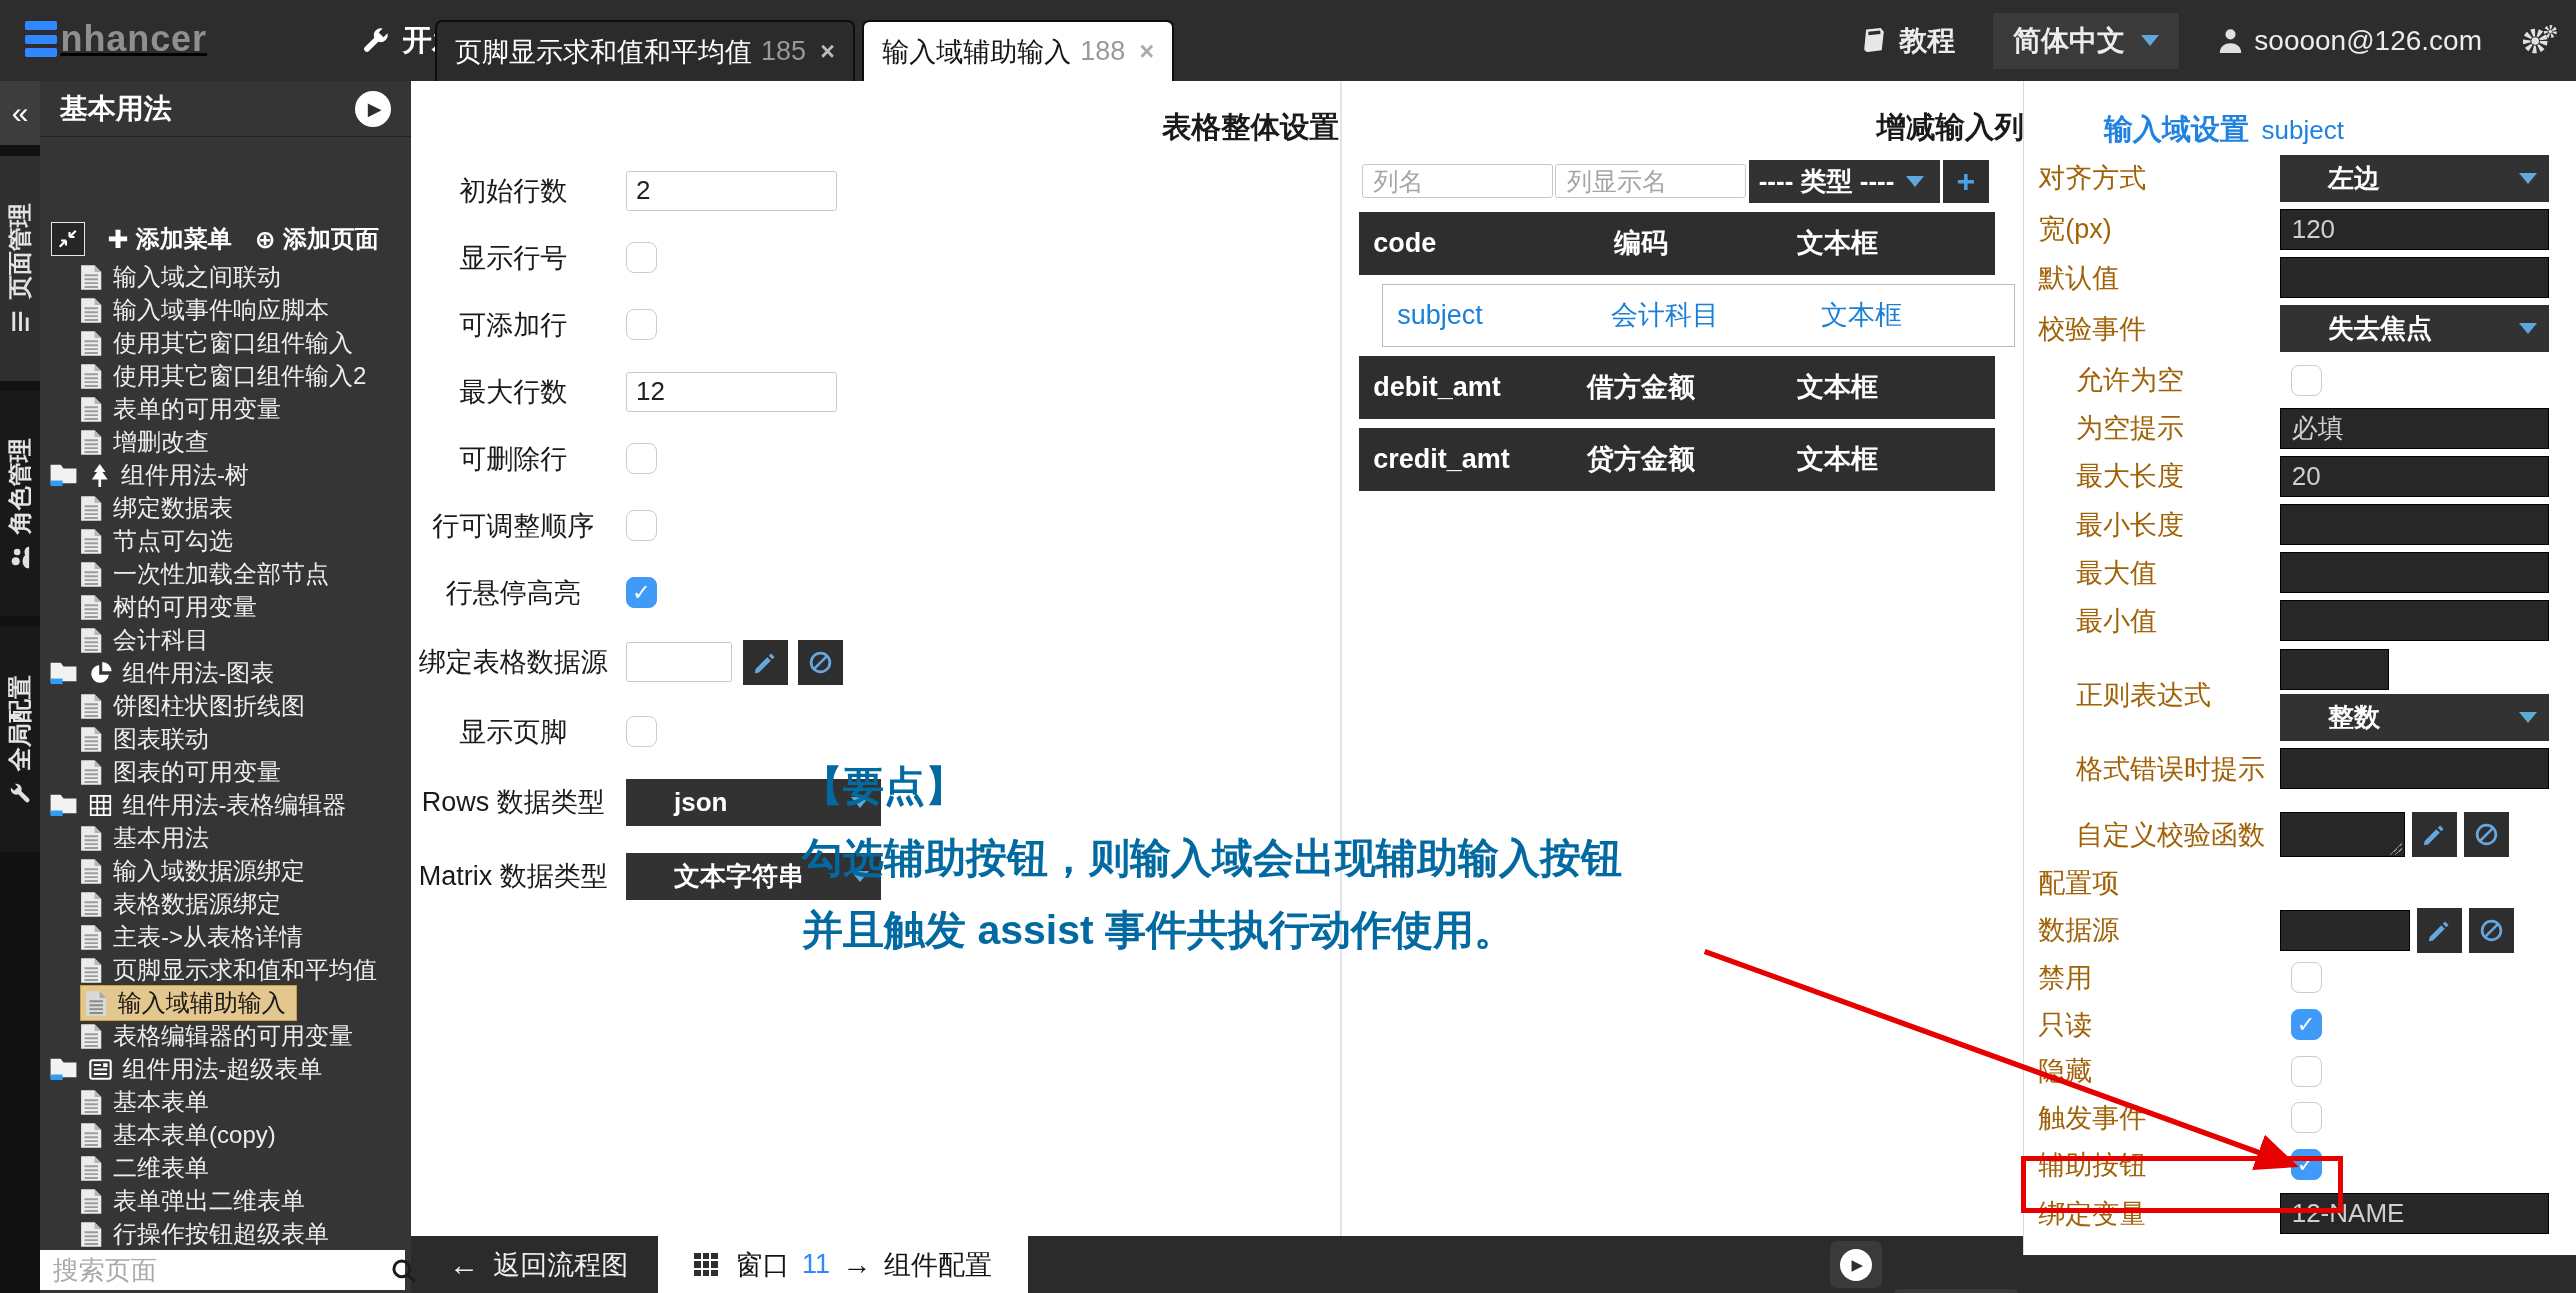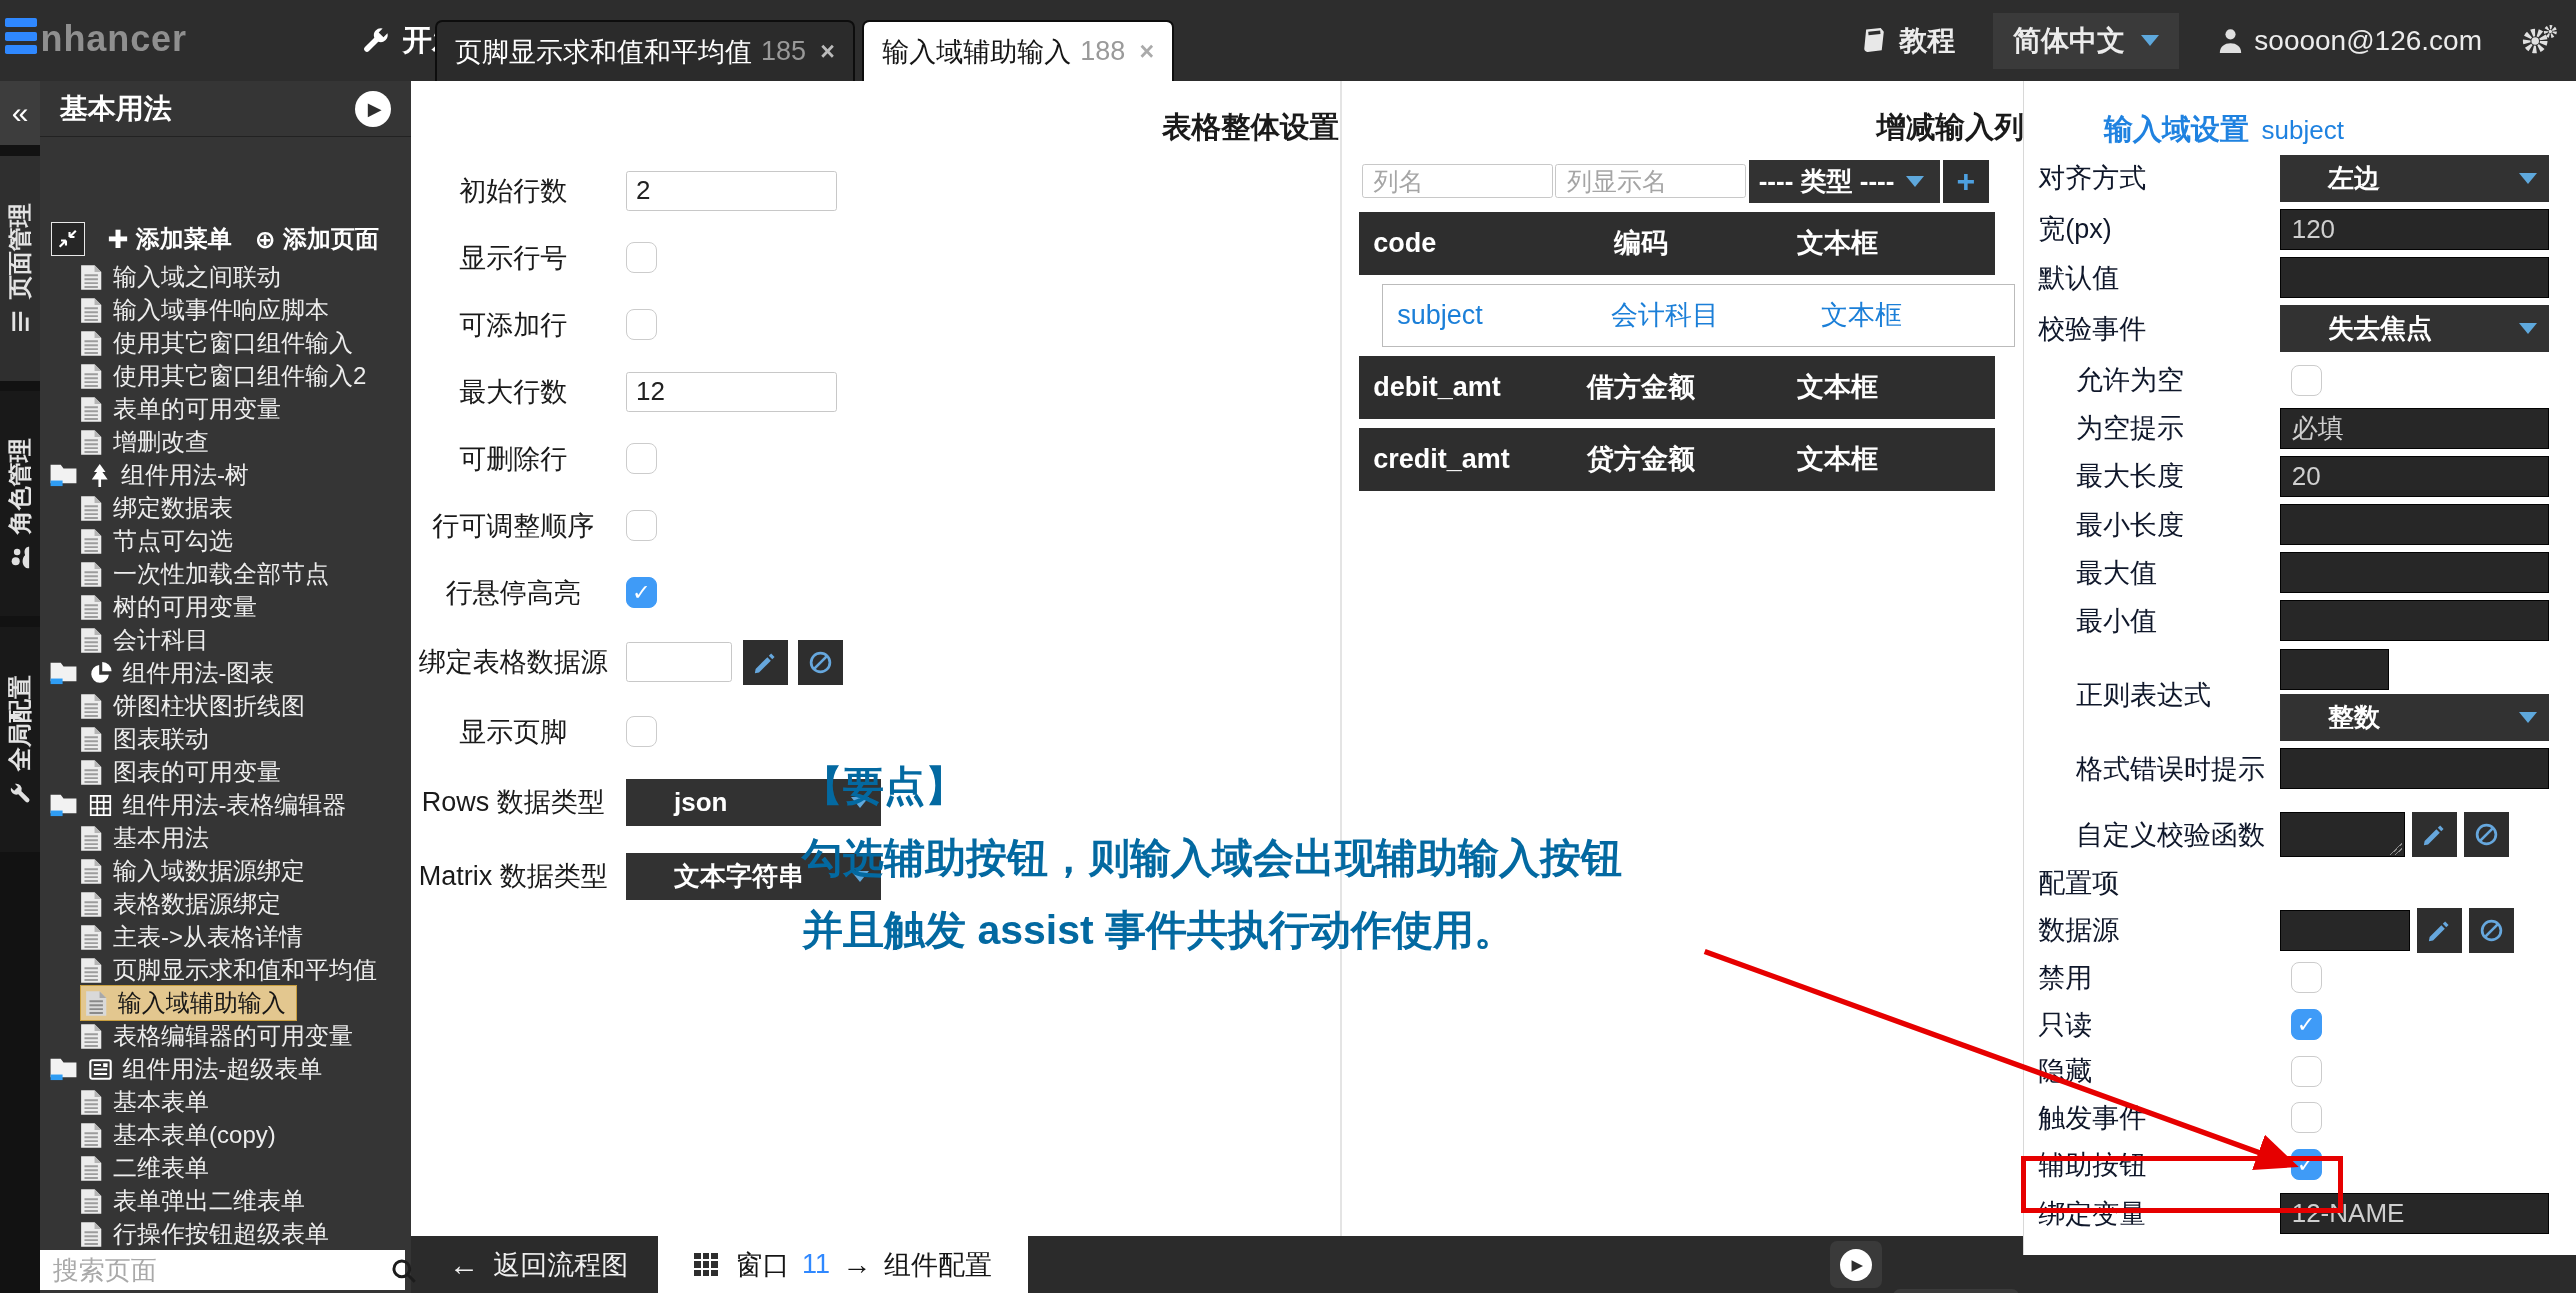--- a/index.html
+++ b/index.html
@@ -1,21 +1,21 @@
 <!DOCTYPE html>
 <html style="font-size:14.3px"><head>
 <meta charset="utf-8">
 <style>
   html,body{margin:0;padding:0;background:#1a1a1a;}
   body{font-family:"Liberation Sans","DejaVu Sans",sans-serif;}
   #app{position:relative;width:2576px;height:1293px;background:#fff;overflow:hidden;}
   .dots{background-image:radial-gradient(rgba(255,255,255,.07) 1.1px,transparent 1.2px);background-size:6.3px 6.3px;}
   
   .topbar{position:absolute;left:0;top:0;width:2576px;height:81px;background:#2d2d2d;z-index:20;}
-  .logo{position:absolute;left:5px;top:18px;display:flex;align-items:flex-start;}
+  .logo{position:absolute;left:25px;top:18px;display:flex;align-items:center;text-decoration:underline;}
   .logo-bars{display:flex;flex-direction:column;gap:4.5px;margin-right:3.6px;}
   .logo-bars i{width:32px;height:9px;background:#2f88ff;border-radius:1.8px;}
   .logo-text{color:#8f8f8f;font-size:36px;font-weight:bold;letter-spacing:0.9px;}
   .workbench{position:absolute;left:361px;top:0;height:81px;display:flex;align-items:center;gap:12.5px;color:#fff;font-size:29.5px;font-weight:bold;}
   .tabs{position:absolute;left:435px;bottom:0;display:flex;align-items:flex-end;gap:7.2px;z-index:25;}
   .tab{height:59px;display:flex;align-items:center;padding:0 18px;font-size:27px;background:#2b2b2b;color:#fff;border:2.7px solid #0d0d0d;border-bottom:none;border-radius:7.2px 7.2px 0 0;white-space:nowrap;}
   .tab .num{color:#999;margin-left:9px;}
   .tab .x{color:#bbb;margin-left:14.3px;font-size:25px;font-weight:bold;}
   .tab.active{background:#fff;color:#151515;border-color:#0d0d0d;}
   .tab.active .num{color:#9a9a9a;}
@@ -77,21 +77,21 @@
   .crow.selrow{margin-left:40px;width:633px;background:#fff;border:1.8px solid #bbb;color:#1b7fd8;box-sizing:border-box;}
   .cc1{flex:0 0 195px;padding-left:14.3px;box-sizing:border-box;}
   .cc2{flex:0 0 174px;text-align:center;}
   .cc3{flex:0 0 219px;text-align:center;}
   
   .rtitle{padding-top:29px;height:43px;text-align:center;font-size:29px;font-weight:bold;color:#1f82e0;padding-right:152px;}
   .rtitle .fname{font-weight:normal;font-size:26px;margin-left:12.5px;}
   .rrows{padding-top:1.8px;}
   .rrow{display:flex;align-items:center;margin-bottom:7.2px;min-height:41px;padding-left:14.3px;}
   .rrow.ind{padding-left:52px;}
-  .rlabel{flex:1;font-size:27px;color:#0f172a;}
+  .rlabel{flex:1;font-size:27px;color:#a16207;}
   .rctrl{flex:none;width:273px;margin-right:23px;display:flex;align-items:center;}
   .rctrl.col{flex-direction:column;align-items:flex-start;gap:4.5px;}
   .dinp{height:41px;background:#272727;border:1.8px solid #030303;color:#cfcfcf;font-size:26px;padding:0 10.7px;box-sizing:border-box;width:269px;font-family:inherit;outline:none;}
   .dinp.sm{width:109px;}
   .dinp.med{width:130px;}
   .dta{width:125px;height:45px;background:#272727;border:1.8px solid #030303;box-sizing:border-box;position:relative;}
   .dta::after{content:"";position:absolute;right:1.8px;bottom:1.8px;width:12.5px;height:12.5px;background:linear-gradient(135deg,transparent 50%,#888 50%,#888 56%,transparent 56%,transparent 70%,#888 70%,#888 76%,transparent 76%);}
   .rsel{width:269px;}
   .rcb{margin-left:10.7px;}
   .gap8{width:7.2px;flex:none;}

